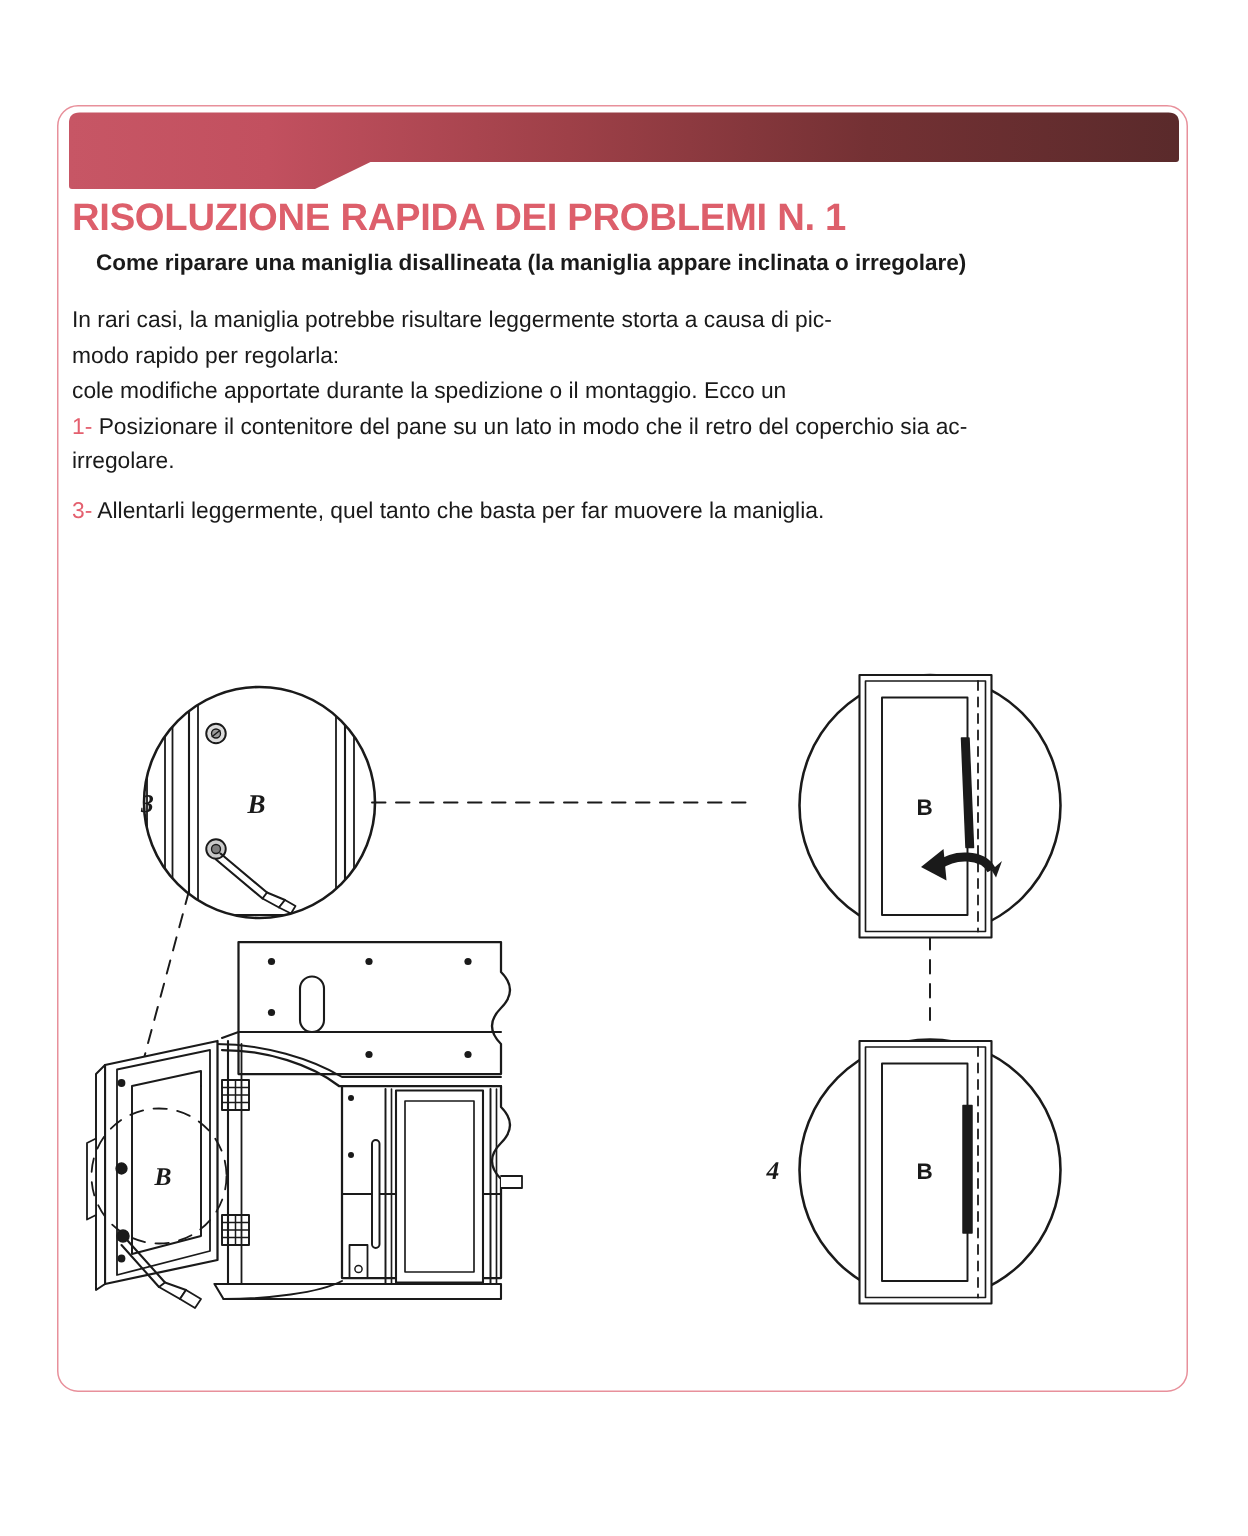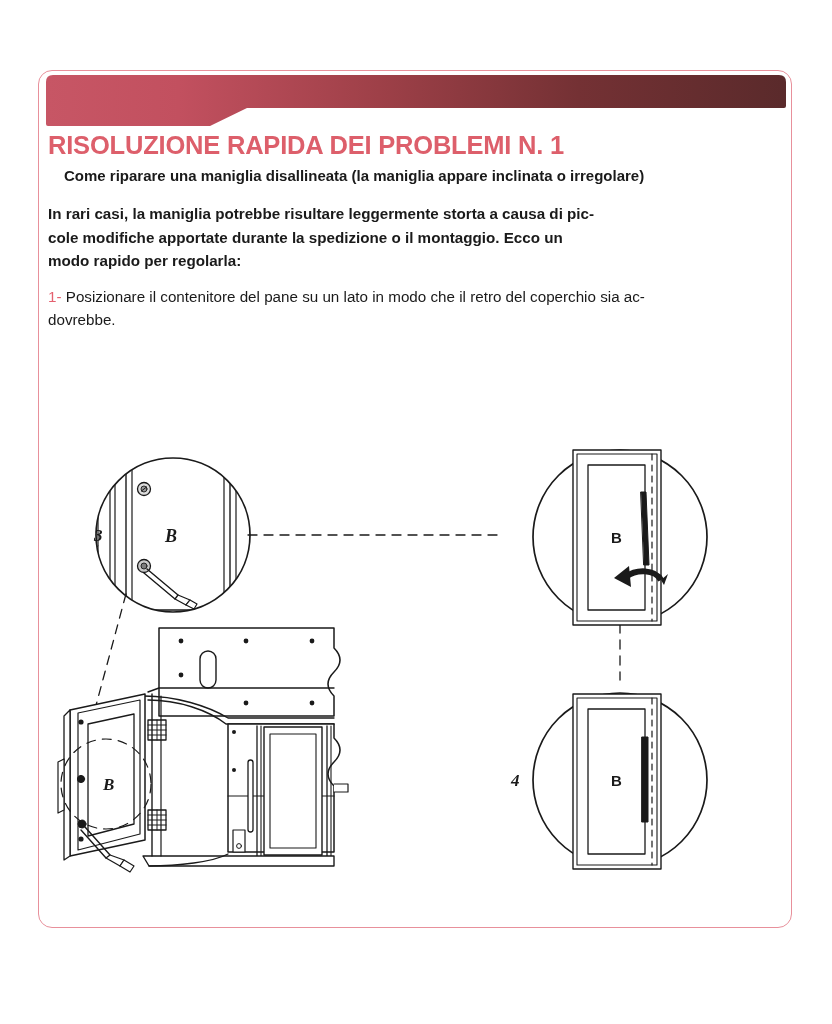--- a/index.html
+++ b/index.html
@@ -71,26 +71,24 @@
     margin: 6px 0 0 16px;
     line-height: 19px;
     white-space: nowrap;
   }
 
   .intro {
     margin-top: 17px;
     color: #1a1a1a;
     font-size: 15.2px;
     line-height: 23.5px;
-    font-weight: bold;
   }
   .intro div { white-space: nowrap; }
 
   .steps {
-    margin-top: 12px;
   }
   .step {
     font-size: 15.2px;
     line-height: 23.5px;
     color: #1a1a1a;
     margin-bottom: 9px;
   }
   .step .num {
     color: #e4606f;
   }
@@ -144,33 +142,37 @@
   <div class="frame"></div>
 
   <div class="content">
 
     <div class="title">RISOLUZIONE RAPIDA DEI PROBLEMI N. 1</div>
 
     <div class="subtitle">Come riparare una maniglia disallineata (la maniglia appare inclinata o irregolare)</div>
 
     <div class="intro">
       <div>In rari casi, la maniglia potrebbe risultare leggermente storta a causa di pic-</div>
+      <div>modo rapido per regolarla:</div>
       <div>cole modifiche apportate durante la spedizione o il montaggio. Ecco un</div>
-      <div>modo rapido per regolarla:</div>
     </div>
 
     <div class="steps">
 
       <div class="step">
         <span class="num">1-</span>
         <span>Posizionare il contenitore del pane su un lato in modo che il retro del coperchio sia ac-</span><br>
-        <span>dovrebbe.</span>
+        <span>irregolare.</span>
       </div>
 
 
+      <div class="step">
+        <span class="num">3-</span>
+        <span>Allentarli leggermente, quel tanto che basta per far muovere la maniglia.</span>
+      </div>
 
 
 
     </div>
 
   </div>
 
   <div class="diagram">
     <svg width="740" height="480" viewBox="0 0 740 480" xmlns="http://www.w3.org/2000/svg">
 

